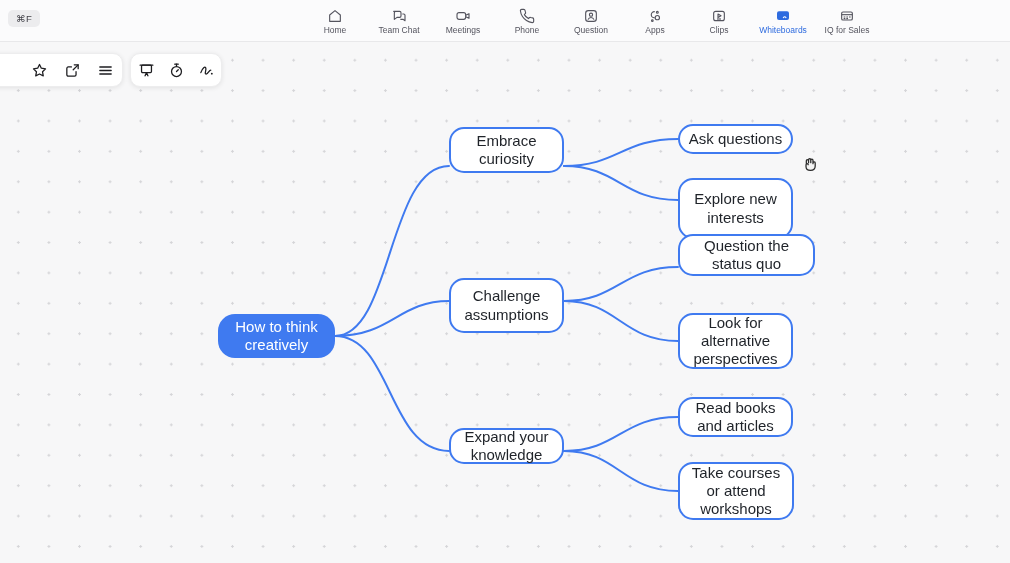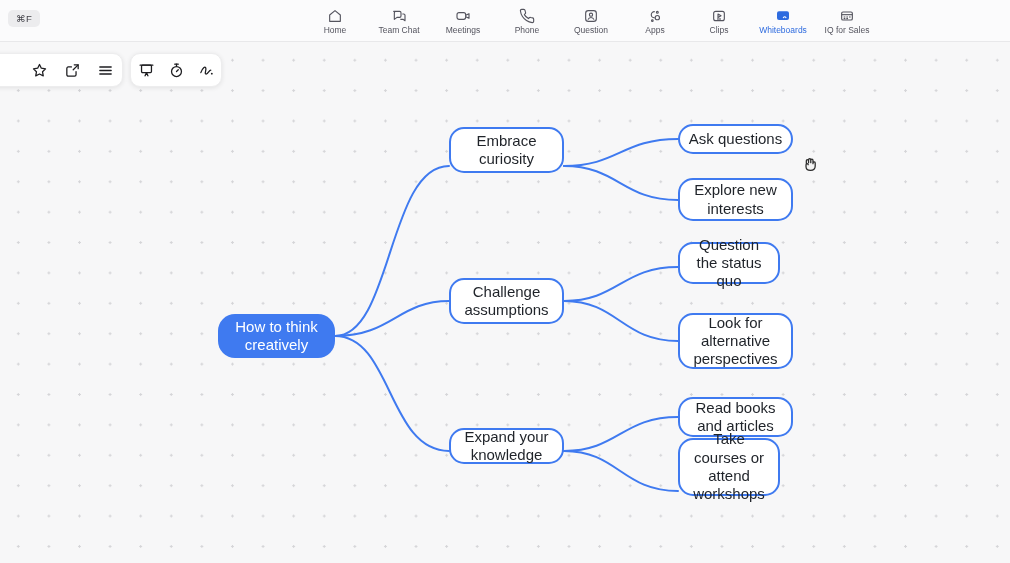--- a/index.html
+++ b/index.html
@@ -178,43 +178,43 @@
     <path d="M564,409 C618,409 622,449 678,449"></path>
   </svg>
 
   <div class="node root" style="left:218px;top:272px;width:117px;height:44px;">
     <span>How to think creatively</span>
   </div>
 
   <div class="node" style="left:449px;top:85px;width:115px;height:46px;">
     <span>Embrace curiosity</span>
   </div>
-  <div class="node" style="left:449px;top:236px;width:115px;height:46px;">
+  <div class="node" style="left:449px;top:236px;width:115px;height:55px;">
     <span>Challenge assumptions</span>
   </div>
   <div class="node" style="left:449px;top:386px;width:115px;height:36px;">
     <span>Expand your knowledge</span>
   </div>
 
   <div class="node" style="left:678px;top:82px;width:115px;height:30px;">
     <span>Ask questions</span>
   </div>
-  <div class="node" style="left:678px;top:136px;width:115px;height:43px;">
+  <div class="node" style="left:678px;top:136px;width:115px;height:61px;">
     <span>Explore new interests</span>
   </div>
-  <div class="node" style="left:678px;top:200px;width:102px;height:42px;">
+  <div class="node" style="left:678px;top:192px;width:137px;height:42px;">
     <span>Question the status quo</span>
   </div>
   <div class="node" style="left:678px;top:271px;width:115px;height:56px;">
     <span>Look for alternative perspectives</span>
   </div>
   <div class="node" style="left:678px;top:355px;width:115px;height:40px;">
     <span>Read books and articles</span>
   </div>
-  <div class="node" style="left:678px;top:396px;width:102px;height:58px;">
+  <div class="node" style="left:678px;top:420px;width:116px;height:58px;">
     <span>Take courses or attend workshops</span>
   </div>
 
   <svg class="cursor" viewBox="0 0 24 24" fill="#f4f4f4" stroke="#2a2a2a" stroke-width="1.6" stroke-linecap="round" stroke-linejoin="round">
     <path d="M8 12V8.5a1.4 1.4 0 0 1 2.8 0V11M10.8 11V7.2a1.4 1.4 0 0 1 2.8 0V11M13.6 11V8a1.4 1.4 0 0 1 2.8 0v4M16.4 12.3v-1a1.4 1.4 0 0 1 2.8.3v3.6c0 3.6-2.3 5.6-6 5.6s-5.6-1.8-5.6-4.6v-2.7a1.4 1.4 0 0 1 2.8 0"></path>
   </svg>
 
 </main>
 
 </body></html>

